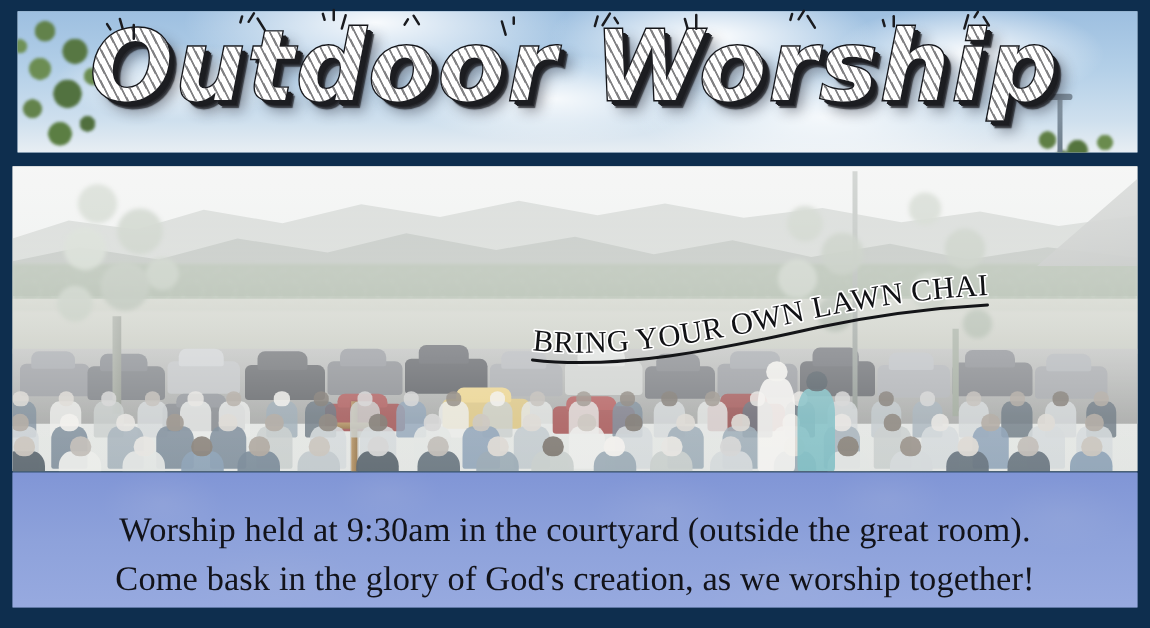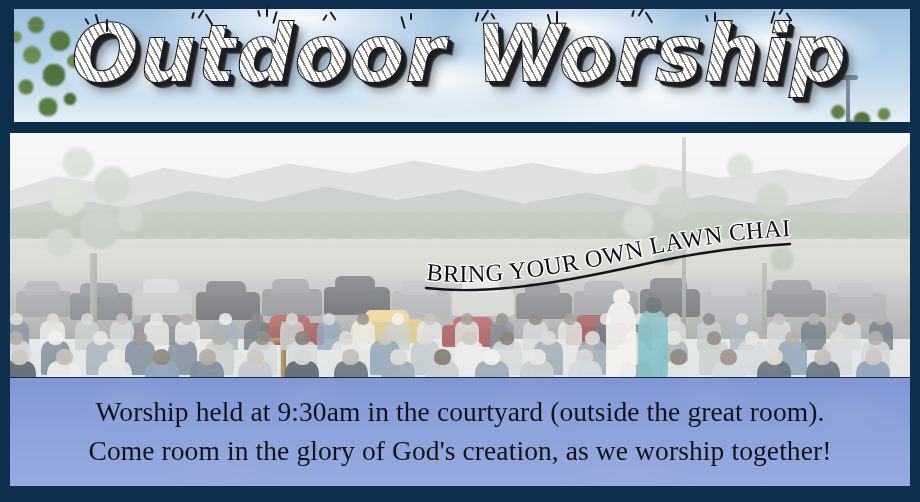--- a/index.html
+++ b/index.html
@@ -320,21 +320,21 @@
     filter:blur(2px);
   }
   .band .tint{
     position:absolute;inset:0;
     background:linear-gradient(180deg,
       rgba(124,145,212,.80) 0%,
       rgba(140,160,218,.78) 50%,
       rgba(152,170,224,.78) 100%);
   }
   .band-text{
-    position:absolute;left:0;right:0;top:14px;
+    position:absolute;left:0;right:0;top:26px;
     text-align:center;
     font-family:"Liberation Serif",serif;
     font-size:27.5px;
     line-height:39px;
     color:#12131a;
     letter-spacing:.1px;
   }
   .band-text div{white-space:nowrap;}
 </style>
 </head>
@@ -586,17 +586,17 @@
       <textPath href="#chairPath" startOffset="0"><tspan id="chairTspan">BRING YOUR OWN LAWN CHAIR.</tspan></textPath>
     </text>
     <path d="M2,60 C70,68 150,52 230,34 C282,23 330,18 366,16" fill="none" stroke="#141518" stroke-width="2.4" stroke-linecap="round"></path>
   </svg>
 
   <div class="band">
     <div class="photo-bleed"></div>
     <div class="tint"></div>
     <div class="band-text">
       <div>Worship held at 9:30am in the courtyard (outside the great room).</div>
-      <div>Come room in the glory of God's creation, as we worship together!</div>
+      <div>Come bask in the glory of God's creation, as we worship together!</div>
     </div>
   </div>
 
 </div>
 
 </body></html>

